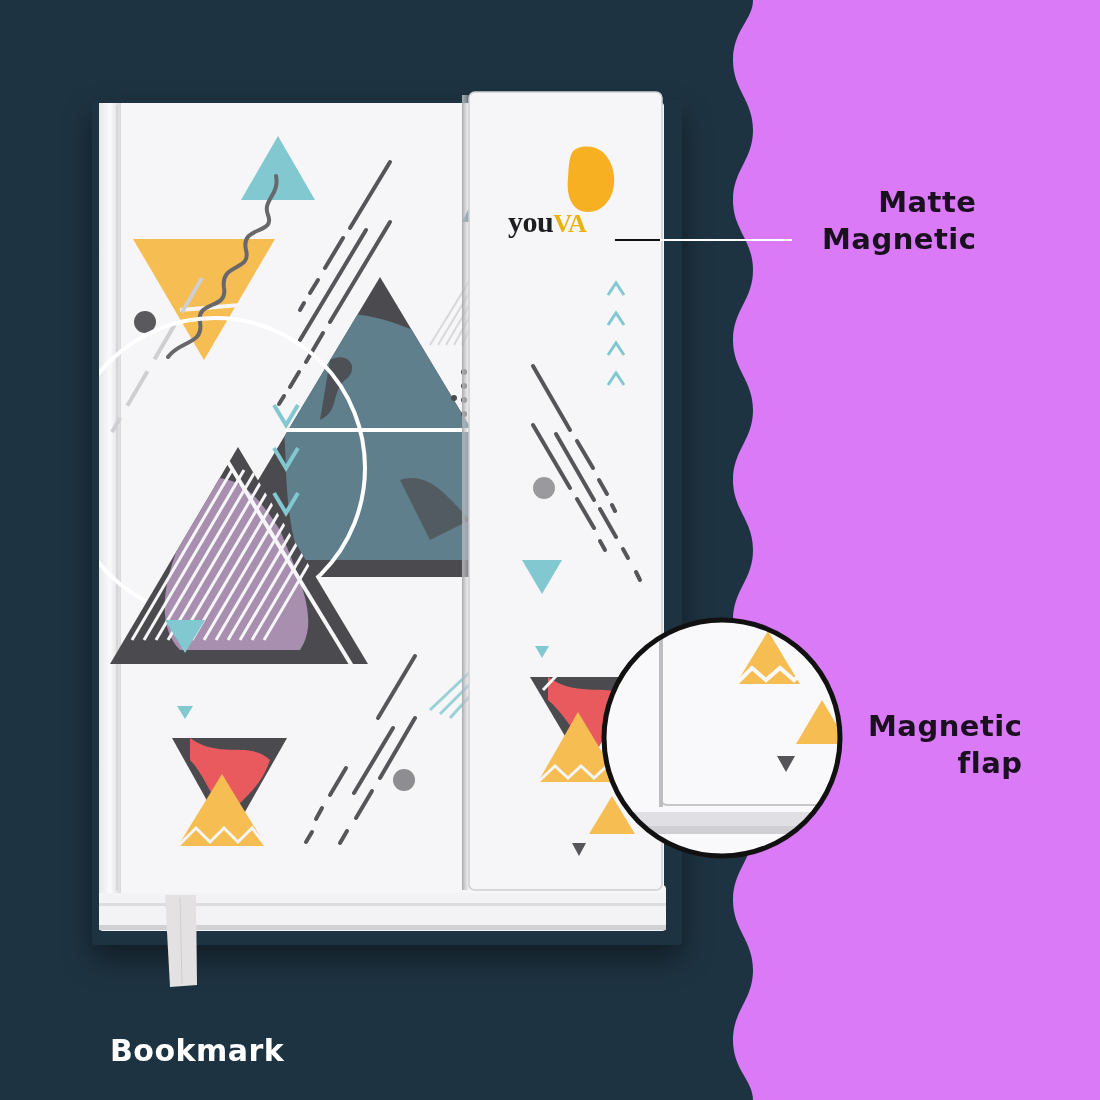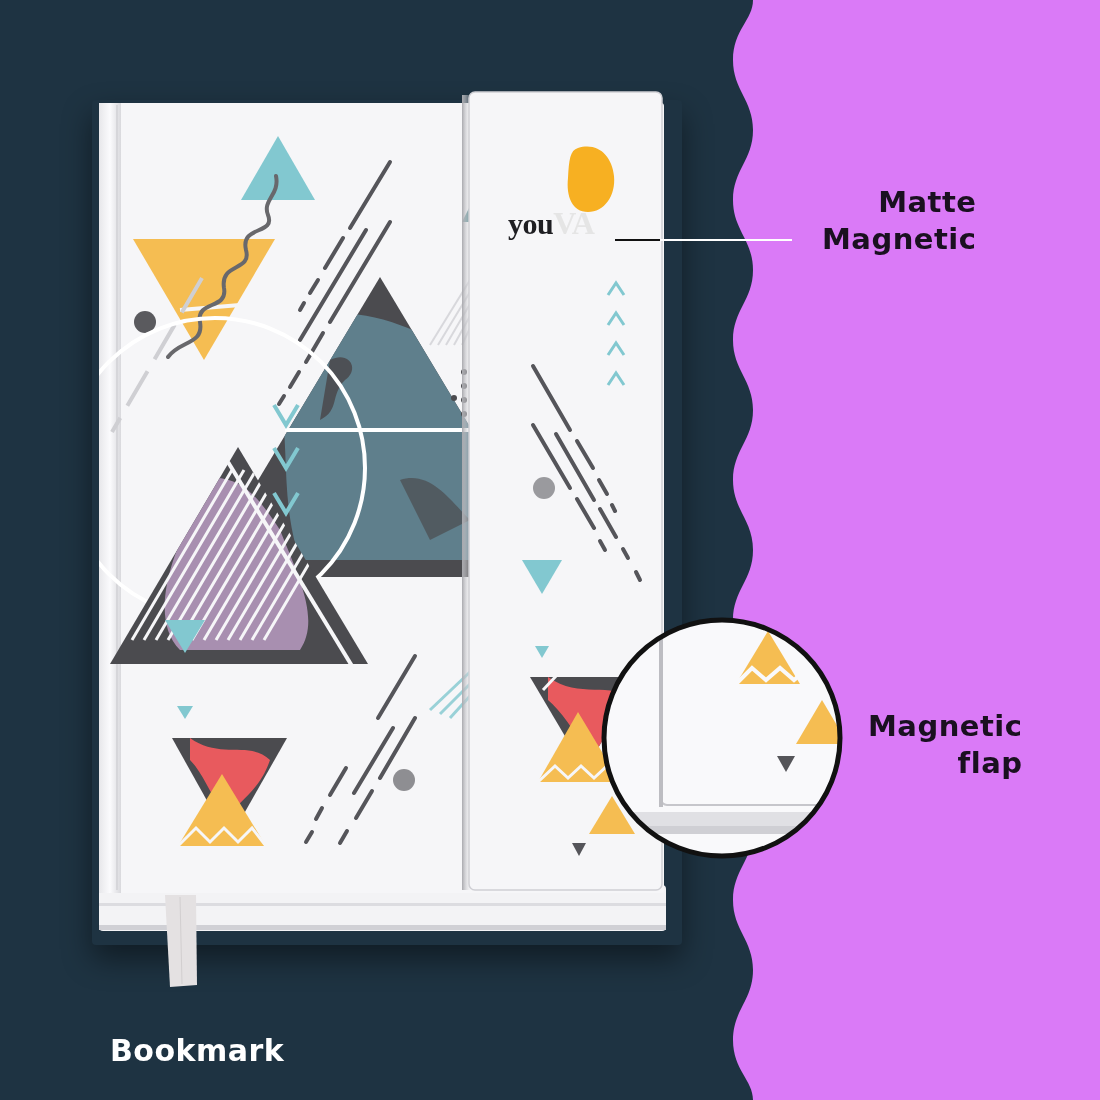--- a/index.html
+++ b/index.html
@@ -248,21 +248,21 @@
       <polygon points="780,630 840,630 840,684" fill="#f5bd52" opacity="0"></polygon>
       <polygon points="822,700 848,744 796,744" fill="#f5bd52"></polygon>
       <polygon points="777,756 795,756 786,772" fill="#555559"></polygon>
     </g>
     <circle cx="722" cy="738" r="118" fill="none" stroke="#111111" stroke-width="5"></circle>
   </g>
 </svg>
 
 <div class="abs" style="left:508px;top:158px;height:40px;display:flex;align-items:baseline;font-family:Liberation Serif, serif;font-weight:bold;font-size:30px;letter-spacing:-0.5px;margin-top:47px;">
   <span style="color:#1e1e22;">you</span>
-  <span style="color:#e5e5e5;font-size:32px;">VA</span>
+  <span style="color:#eab308;font-size:26px;">VA</span>
 </div>
 
 <div class="label label-dark" style="left:822px;top:184px;">
   <span>Matte</span>
   <span>Magnetic</span>
 </div>
 
 <div class="label label-dark" style="left:868px;top:708px;">
   <span>Magnetic</span>
   <span>flap</span>

